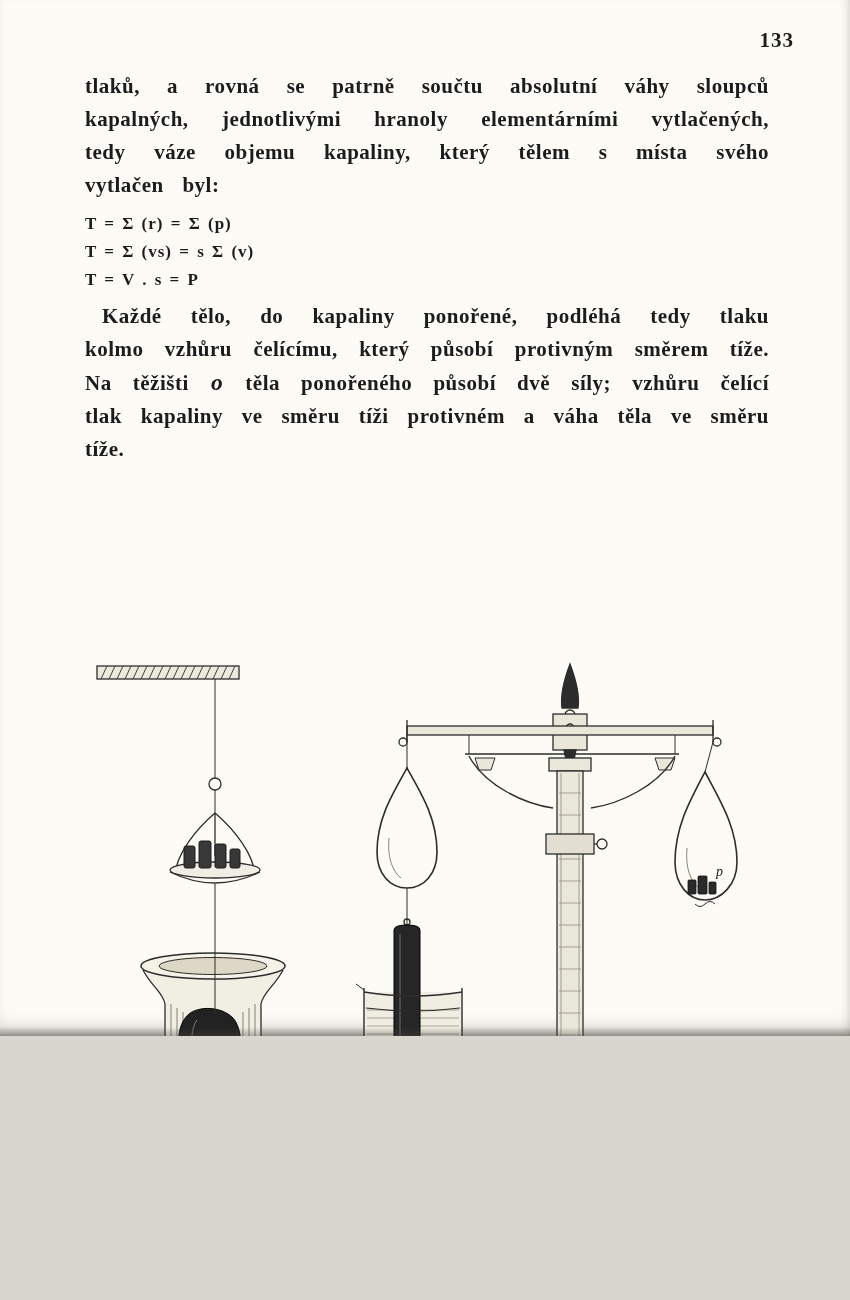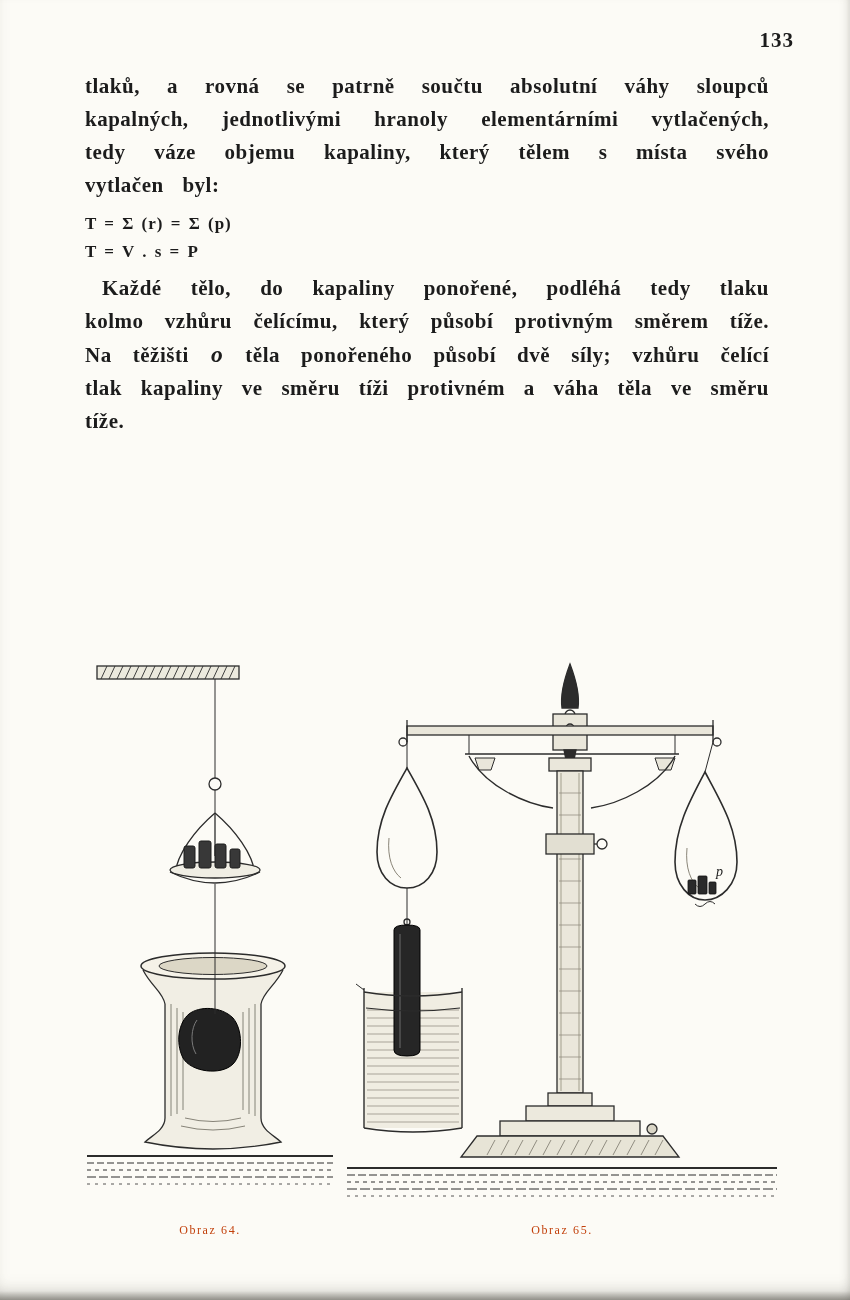--- a/index.html
+++ b/index.html
@@ -2,21 +2,21 @@
 <html lang="cs"><head>
 <meta charset="utf-8">
 <style>
   * { box-sizing: border-box; }
   html, body { margin: 0; padding: 0; }
   body { background: #d8d6cf; }
 
   .page {
     position: relative;
     width: 850px;
-    height: 1300px;
+    height: 1036px;
     margin: 0 auto;
     background: #fcfbf6;
     color: #1c1c1c;
     font-family: "Liberation Serif", "DejaVu Serif", serif;
     overflow: hidden;
     box-shadow: inset 0 -16px 20px -14px rgba(80,78,70,.55),
                 inset -8px 0 12px -10px rgba(80,78,70,.35);
     padding-left: 39px;
   }
 
@@ -88,20 +88,21 @@
 <div class="page">
 
   <div class="page-number">133</div>
 
   <div class="text-block">
 
     <p class="para">tlaků, a rovná se patrně součtu absolutní váhy sloupců kapalných, jednotlivými hranoly elementárními vytlačených, tedy váze objemu kapaliny, který tělem s místa svého vytlačen byl:</p>
 
     <div class="formulas">
       <div>T = Σ (r) = Σ (p)</div>
+      <div>T = Σ (vs) = s Σ (v)</div>
       <div>T = V . s = P</div>
     </div>
 
 
     <p class="para indent"><span>Každé tělo, do kapaliny ponořené, podléhá tedy tlaku kolmo vzhůru čelícímu, který působí protivným směrem tíže. Na těžišti </span><em class="var">o</em><span> těla ponořeného působí dvě síly; vzhůru čelící tlak kapaliny ve směru tíži protivném a váha těla ve směru tíže.</span></p>
 
 
   </div>
 
   <div class="figures-row">

